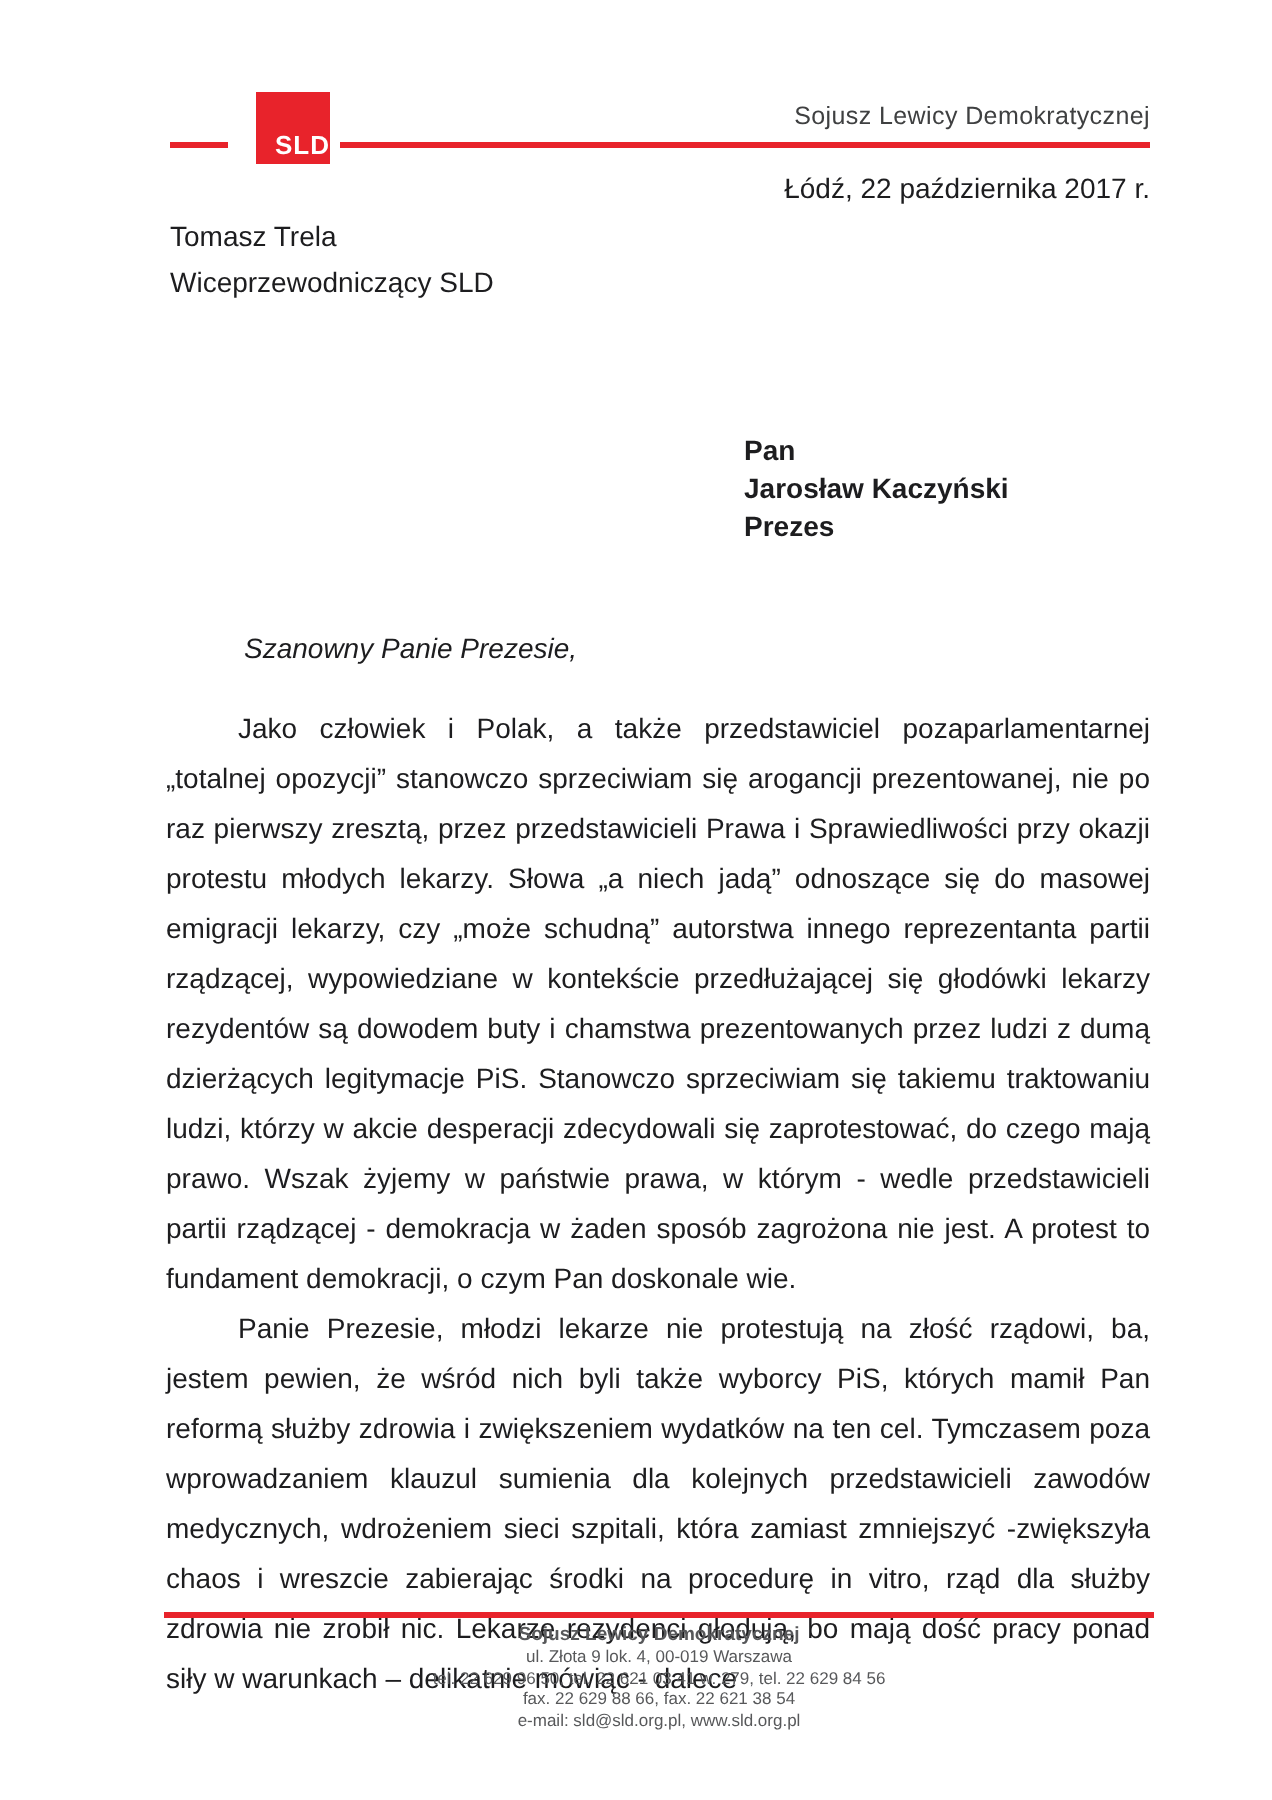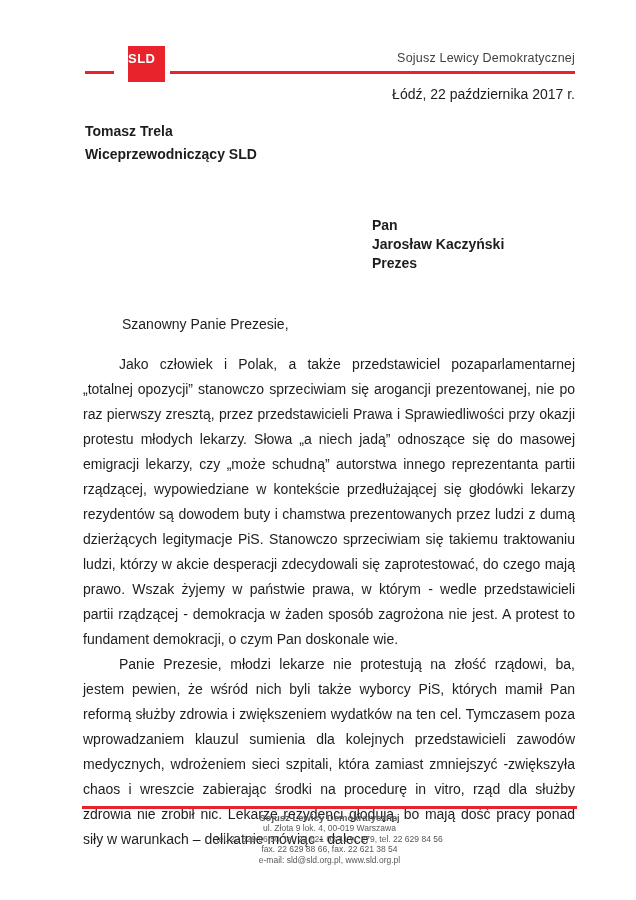--- a/index.html
+++ b/index.html
@@ -14,52 +14,52 @@
   .page { position:absolute; inset:0; background:#fff; }
 
   
   .hdr-rule { position:absolute; top:71px; height:3px; background:#e8232b; }
   .hdr-rule.left  { left:85px;  width:29px; }
   .hdr-rule.right { left:170px; width:405px; }
   .logo {
     position:absolute; left:128px; top:46px;
     width:37px; height:36px;
     background:#e8232b; color:#ffffff;
-    display:flex; align-items:flex-end; justify-content:flex-start;
+    display:flex; align-items:flex-end; justify-content:flex-end;
     font-weight:bold; font-size:13px; letter-spacing:0.5px;
-    padding-bottom:16px; box-sizing:border-box;
+    padding-bottom:2px; box-sizing:border-box;
   }
   .org-name {
     position:absolute; right:61px; top:51px;
     font-size:12.5px; color:#3f4041; letter-spacing:0.2px;
   }
 
   
   .date-line {
     position:absolute; right:61px; top:86px;
     font-size:14px;
     text-align:right;
   }
 
   
   .sender {
-    position:absolute; left:85px; top:120px;
-    font-size:14px; line-height:23px;font-weight:bold;
+    position:absolute; left:85px; top:107px;
+    font-size:14px; line-height:23px;
   }
 
   
   .recipient {
     position:absolute; left:372px; top:216px;
     font-size:14px; font-weight:bold; line-height:19px;
   }
 
   
   .salutation {
     position:absolute; left:122px; top:316px;
-    font-size:14px; 
+    font-size:14px; font-style:italic;
   }
 
   
   .body-text {
     position:absolute; left:83px; top:352px; width:492px;
     font-size:14px; line-height:25px;
     text-align:justify;
   }
   .body-text p { margin:0; text-indent:36px; }
 

